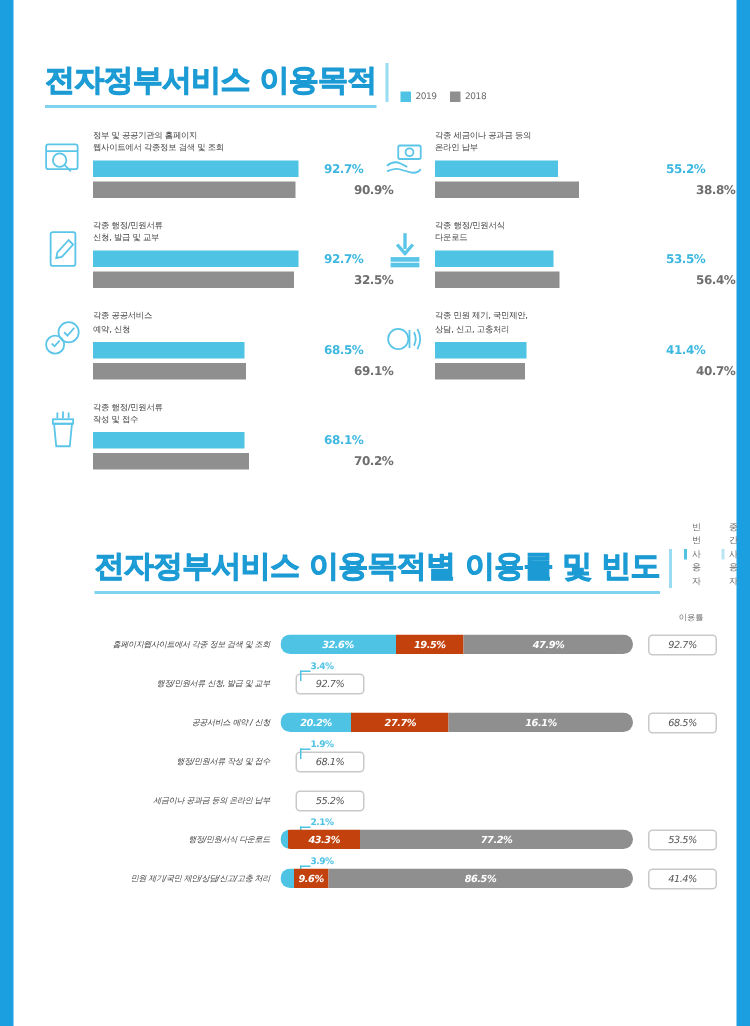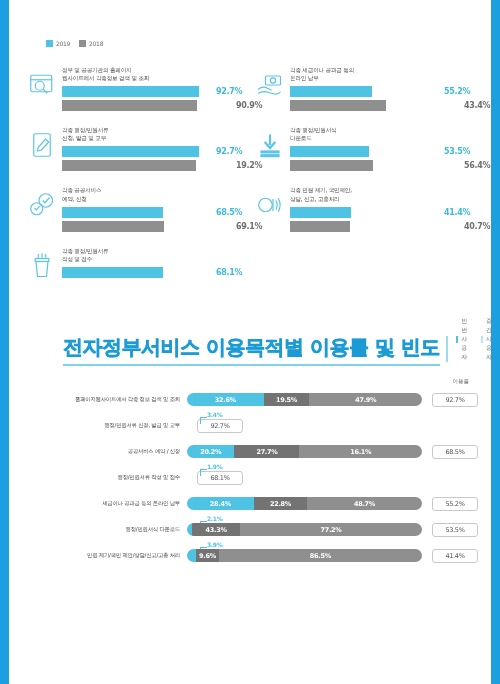--- a/index.html
+++ b/index.html
@@ -79,34 +79,35 @@
   .sec2 { margin-top: 20px; margin-left: 33px; }
   .s2-wrap { padding: 0 22px; }
 
   .util-head {
     text-align: right; font-size: 5.5px; color: #6d6d6d;
     padding-right: 9px; margin-bottom: 2px;
   }
   .srow {
     display: flex; align-items: center;
     height: 26px;
+    font-style: italic;
   }
   .srow-label {
     width: 132px; min-width: 132px; text-align: right;
     font-size: 5.4px; color: #3f3f3f; letter-spacing: -0.25px;
     padding-right: 7px;
   }
   .sbar {
     flex: 1; height: 13px; display: flex;
     border-radius: 7px; overflow: hidden; position: relative;
   }
   .seg { height: 13px; display: flex; align-items: center; justify-content: center; }
   .seg-txt { font-size: 6.5px; font-weight: bold; color: #ffffff; letter-spacing: -0.3px; }
   .seg-a { background: #4ec3e4; }
-  .seg-b { background: #737373; }
+  .seg-b { background: #c2410c; }
   .seg-b .seg-txt { color: #ffffff; }
   .seg-c { background: #8f8f8f; }
   .util-box {
     width: 46px; min-width: 46px; margin-left: 10px;
     border: 1px solid #c9c9c9; border-radius: 3px;
     text-align: center; font-size: 6.5px; color: #555;
     padding: 2px 0; letter-spacing: -0.3px;
   }
   .callout {
     position: absolute; font-size: 6px; color: #4ec3e4;
@@ -120,20 +121,25 @@
 </style>
 </head>
 <body>
 
 <div class="page">
   <div class="rail rail-left"></div>
   <div class="rail rail-right"></div>
 
   <div class="section" style="padding-top:40px;">
     <div class="sec-head">
+      <div class="sec-title-wrap">
+        <div class="sec-title">전자정부서비스 이용목적</div>
+        <div class="sec-underline"></div>
+        <div class="sec-tick"></div>
+      </div>
       <div class="legend" id="s1legend">
           <div class="legend-item">
             <span class="legend-sw" style="background: rgb(78, 195, 228);"></span>
             <span class="legend-label">2019</span>
           </div>
           <div class="legend-item">
             <span class="legend-sw" style="background: rgb(143, 143, 143);"></span>
             <span class="legend-label">2018</span>
           </div>
         </div>
@@ -180,21 +186,21 @@
               <div class="bar-row">
                 <div class="bar-track" style="width: 148px;">
                   <div class="bar-fill" style="width: 137.196px; background: rgb(78, 195, 228);"></div>
                 </div>
                 <div class="bar-val v-2019">92.7%</div>
               </div>
               <div class="bar-row">
                 <div class="bar-track" style="width: 148px;">
                   <div class="bar-fill" style="width: 133.792px; background: rgb(143, 143, 143);"></div>
                 </div>
-                <div class="bar-val v-2018">19.2%</div>
+                <div class="bar-val v-2018">32.5%</div>
               </div>
             </div>
           </div>
           <div class="item">
             <div class="item-icon">
               <svg width="30" height="30" viewBox="0 0 40 40" fill="none" stroke="#5bc5e8" stroke-width="1.6">
                 <circle cx="25" cy="14" r="9"></circle>
                 <path d="M21 14 l3 3 l6 -7"></path>
                 <circle cx="13" cy="25" r="8"></circle>
                 <path d="M10 24 l2.5 2.5 l4.5 -5"></path>
@@ -229,20 +235,26 @@
             </div>
             <div class="item-body">
               <div class="item-label">각종 행정/민원서류
 작성 및 접수</div>
               <div class="bar-row">
                 <div class="bar-track" style="width: 148px;">
                   <div class="bar-fill" style="width: 100.788px; background: rgb(78, 195, 228);"></div>
                 </div>
                 <div class="bar-val v-2019">68.1%</div>
               </div>
+              <div class="bar-row">
+                <div class="bar-track" style="width: 148px;">
+                  <div class="bar-fill" style="width: 103.896px; background: rgb(143, 143, 143);"></div>
+                </div>
+                <div class="bar-val v-2018">70.2%</div>
+              </div>
             </div>
           </div>
         </div>
       <div class="col" id="s1right">
           <div class="item">
             <div class="item-icon">
               <svg width="30" height="30" viewBox="0 0 40 40" fill="none" stroke="#5bc5e8" stroke-width="1.6">
                 <rect x="14" y="8" width="20" height="12" rx="1.5"></rect>
                 <circle cx="24" cy="14" r="3.5"></circle>
                 <path d="M4 26 q6 -5 12 -2 l6 3"></path>
@@ -255,21 +267,21 @@
               <div class="bar-row">
                 <div class="bar-track" style="width: 148px;">
                   <div class="bar-fill" style="width: 81.696px; background: rgb(78, 195, 228);"></div>
                 </div>
                 <div class="bar-val v-2019">55.2%</div>
               </div>
               <div class="bar-row">
                 <div class="bar-track" style="width: 148px;">
                   <div class="bar-fill" style="width: 96.496px; background: rgb(143, 143, 143);"></div>
                 </div>
-                <div class="bar-val v-2018">43.4%</div>
+                <div class="bar-val v-2018">38.8%</div>
               </div>
             </div>
           </div>
           <div class="item">
             <div class="item-icon">
               <svg width="30" height="30" viewBox="0 0 40 40" fill="#5bc5e8" stroke="#5bc5e8" stroke-width="1.6">
                 <path d="M20 6 v14 M13 16 l7 8 l7 -8" fill="none" stroke-width="3"></path>
                 <rect x="8" y="28" width="24" height="2.5"></rect>
                 <rect x="8" y="33" width="24" height="2.5"></rect>
               </svg>
@@ -393,31 +405,20 @@
             <div class="callout" style="left: 152px; top: -2px;">1.9%</div>
             <div class="callout-line" style="left: 145px; top: 4px;"></div>
             <div class="srow">
               <div class="srow-label">행정/민원서류 작성 및 접수</div>
               <div class="util-box">68.1%</div>
             </div>
           </div>
           <div class="srow-outer">
             <div class="srow">
               <div class="srow-label">세금이나 공과금 등의 온라인 납부</div>
-              <div class="sbar">
-                <div class="seg seg-a" style="width: 28.4%;">
-                  <span class="seg-txt">28.4%</span>
-                </div>
-                <div class="seg seg-b" style="width: 22.8%;">
-                  <span class="seg-txt">22.8%</span>
-                </div>
-                <div class="seg seg-c" style="width: 48.7%;">
-                  <span class="seg-txt">48.7%</span>
-                </div>
-              </div>
               <div class="util-box">55.2%</div>
             </div>
           </div>
           <div class="srow-outer">
             <div class="callout" style="left: 152px; top: -2px;">2.1%</div>
             <div class="callout-line" style="left: 145px; top: 4px;"></div>
             <div class="srow">
               <div class="srow-label">행정/민원서식 다운로드</div>
               <div class="sbar">
                 <div class="seg seg-a" style="width: 2.1%;"></div>

